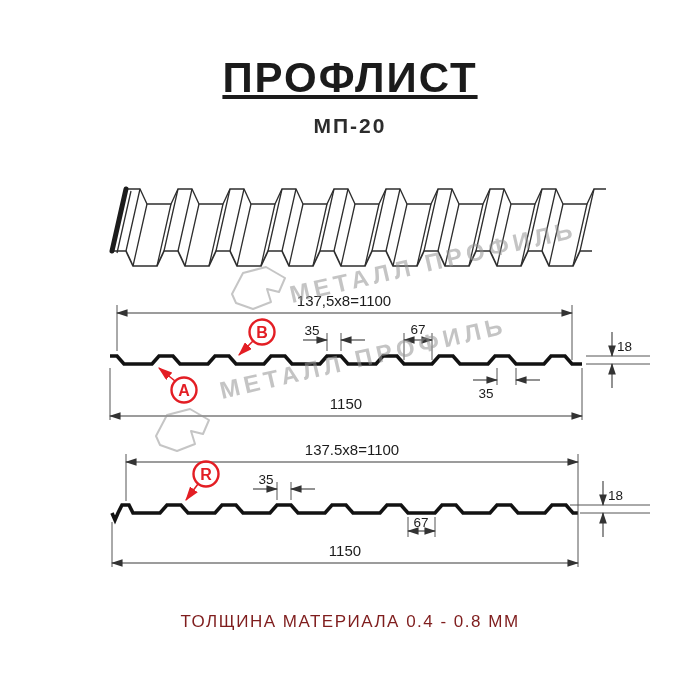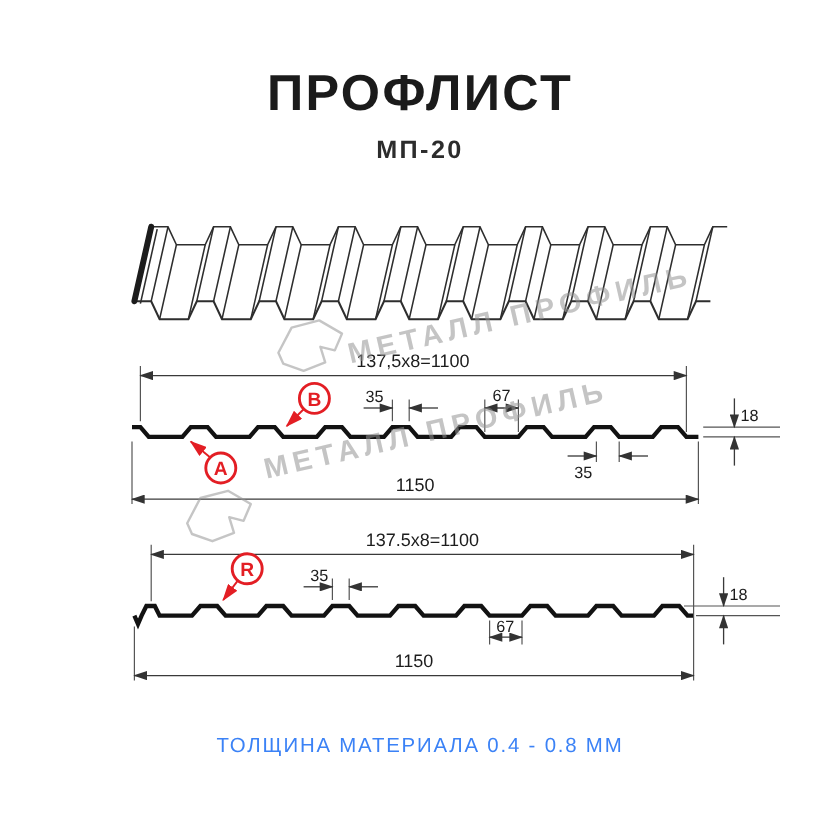--- a/index.html
+++ b/index.html
@@ -4,25 +4,25 @@
 <style>
   :root{
     --accent-red:#e31e24;
     --line:#222222;
     --watermark:#bdbdbd;
   }
   html,body{margin:0;padding:0;background:#fff;}
   #page{position:relative;width:700px;height:700px;background:#ffffff;overflow:hidden;
         font-family:"Liberation Sans","DejaVu Sans",sans-serif;}
   .title{position:absolute;top:54px;left:0;width:700px;text-align:center;
-         font-size:42px;font-weight:800;letter-spacing:2px;color:#1b1b1b;}
+         font-size:42px;font-weight:800;letter-spacing:2px;color:#1b1b1b;text-decoration:underline;}
   .subtitle{position:absolute;top:114px;left:0;width:700px;text-align:center;
          font-size:21px;font-weight:600;letter-spacing:2px;color:#2c2c2c;}
   .caption{position:absolute;top:612px;left:0;width:700px;text-align:center;
-         font-size:17px;font-weight:500;letter-spacing:1.5px;color:#3b82f6;}
+         font-size:17px;font-weight:500;letter-spacing:1.5px;color:#7f1d1d;}
   svg{position:absolute;left:0;top:0;}
   .thin{stroke:#555;stroke-width:1;fill:none;}
   .dimline{stroke:#3a3a3a;stroke-width:1.1;fill:none;}
   .profile{stroke:#121212;stroke-width:3.6;fill:none;stroke-linejoin:miter;}
   .sheet{stroke:#2e2e2e;stroke-width:1.3;fill:none;stroke-linejoin:miter;}
   .sheet-edge{stroke:#2e2e2e;stroke-width:1.7;fill:none;}
   .cap{stroke:#1c1c1c;stroke-width:5;fill:none;stroke-linecap:round;}
   .dim-text{font-size:13.5px;fill:#1c1c1c;}
   .dim-text-lg{font-size:15px;fill:#1c1c1c;}
   .red-line{stroke:var(--accent-red);stroke-width:1.6;fill:none;}

